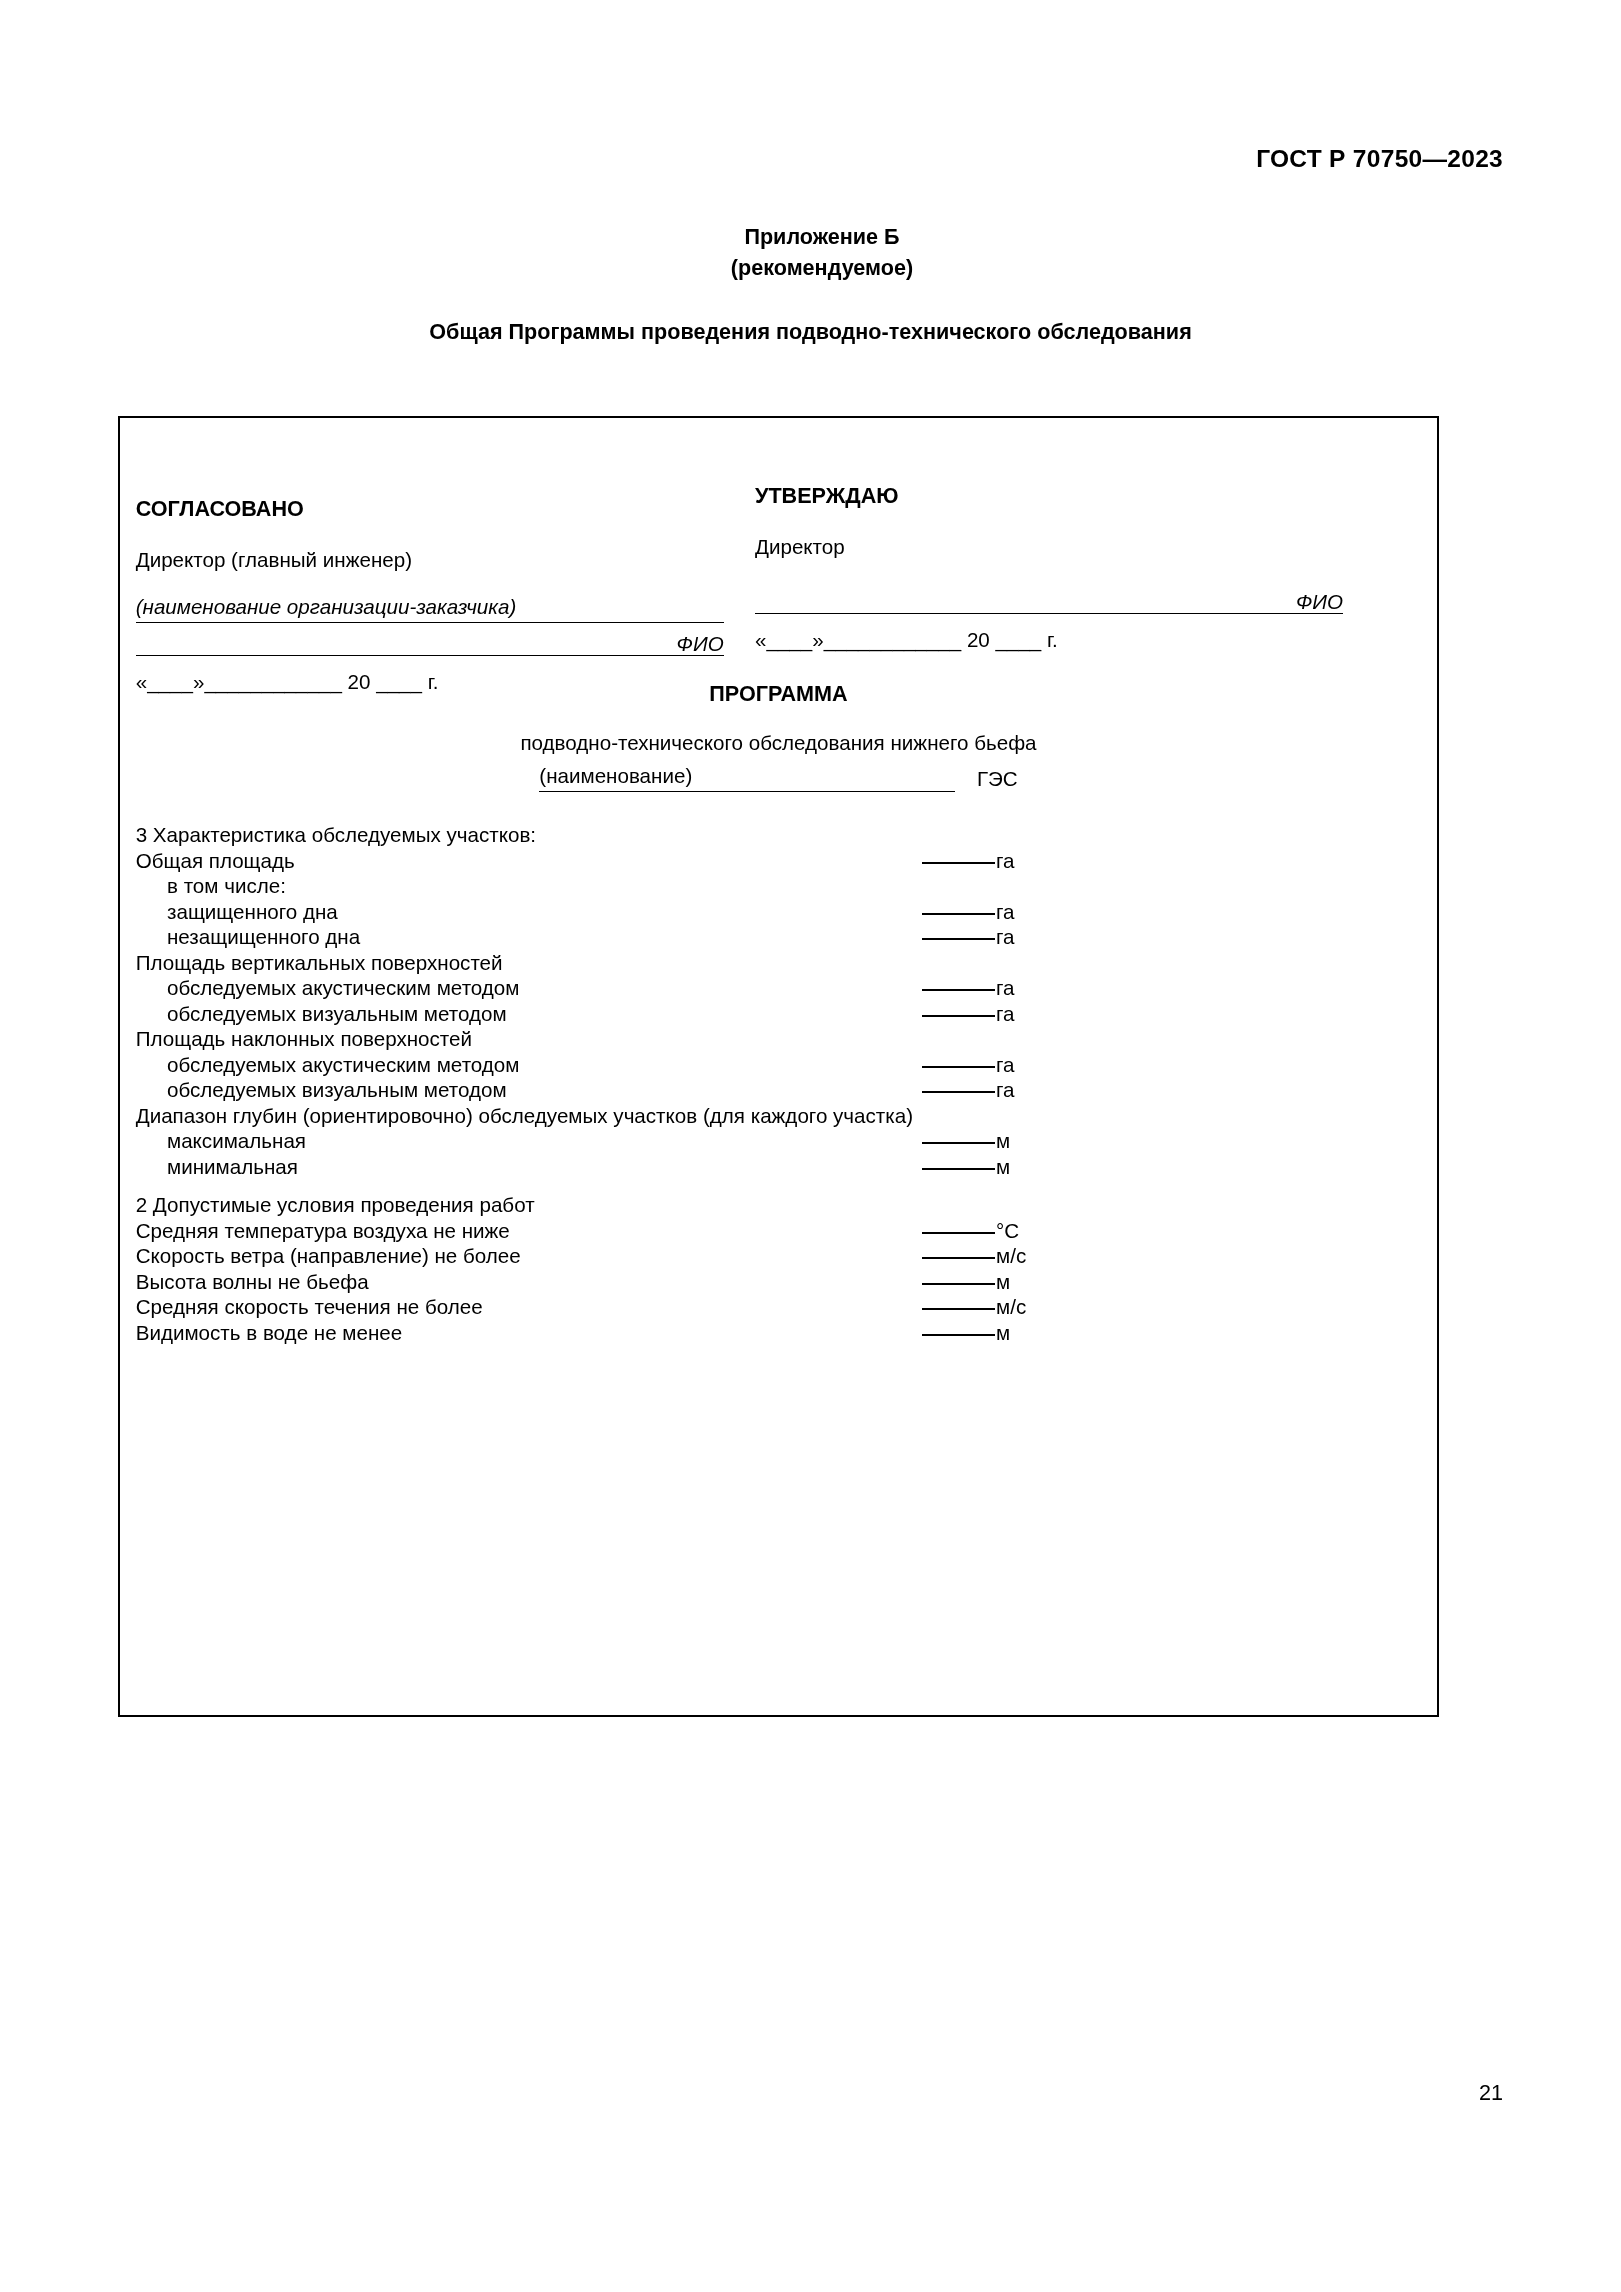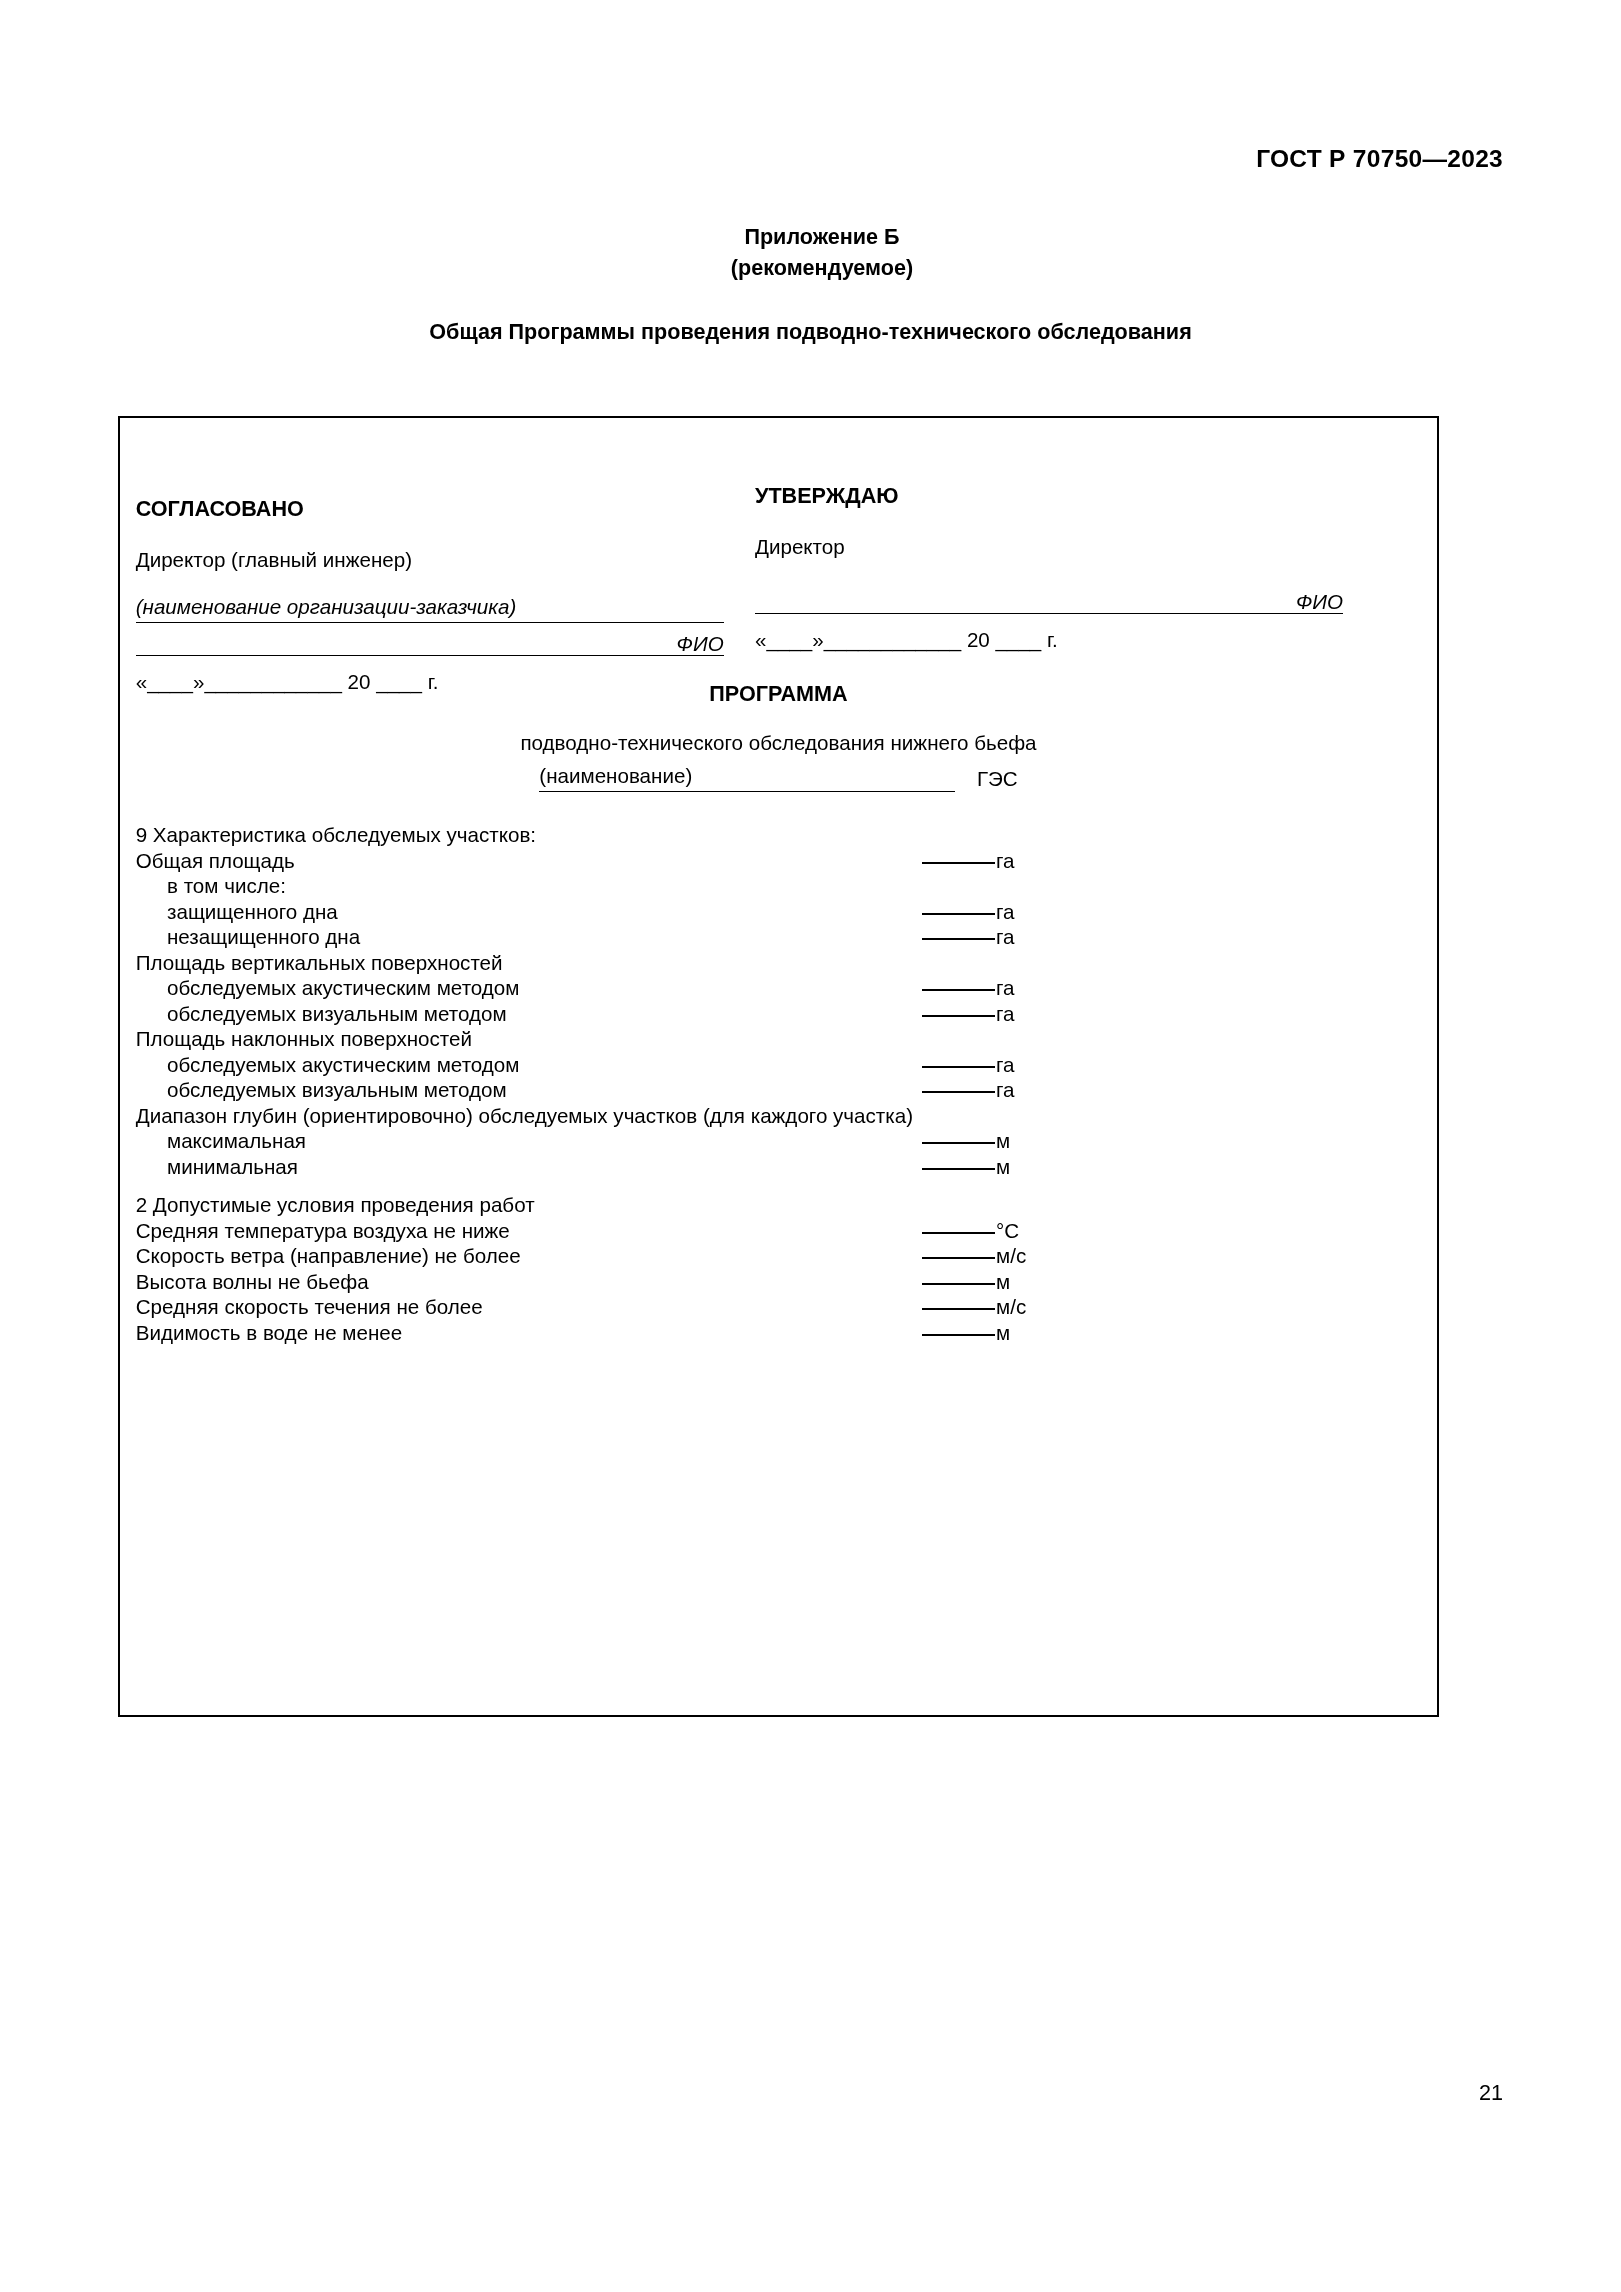--- a/index.html
+++ b/index.html
@@ -208,21 +208,21 @@
       </div>
 
       <div class="prog-head">ПРОГРАММА</div>
       <div class="prog-sub">подводно-технического обследования нижнего бьефа</div>
       <div class="prog-name-row">
         <span class="prog-name-line">(наименование)</span><span class="prog-ges">ГЭС</span>
       </div>
 
       <div class="sec sec1">
         <div class="row">
-          <span class="label ind0">9 Характеристика обследуемых участков:</span>
+          <span class="label ind0">3 Характеристика обследуемых участков:</span>
         </div>
         <div id="sec1-rows">
             <div class="row">
               <span class="label ind0">Общая площадь</span>
               <span class="blank" style="left: 802px;"><span class="dash"></span><span class="unit">га</span></span>
             </div>
             <div class="row">
               <span class="label ind1">в том числе:</span>
             </div>
             <div class="row">

